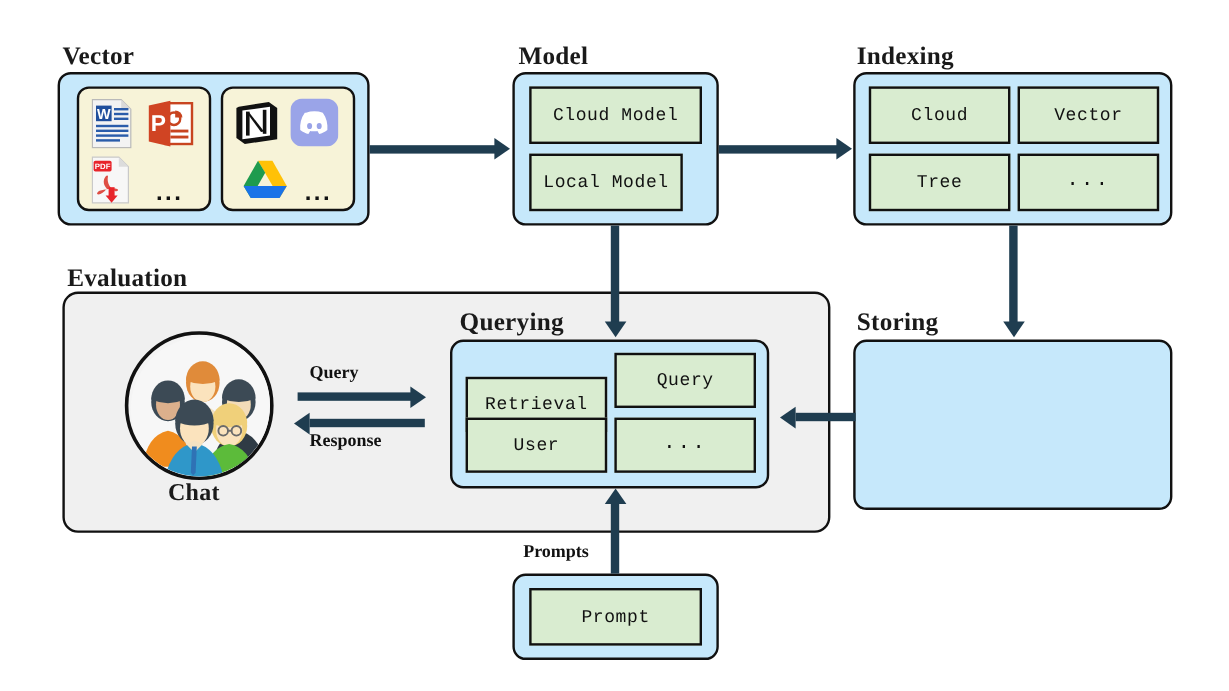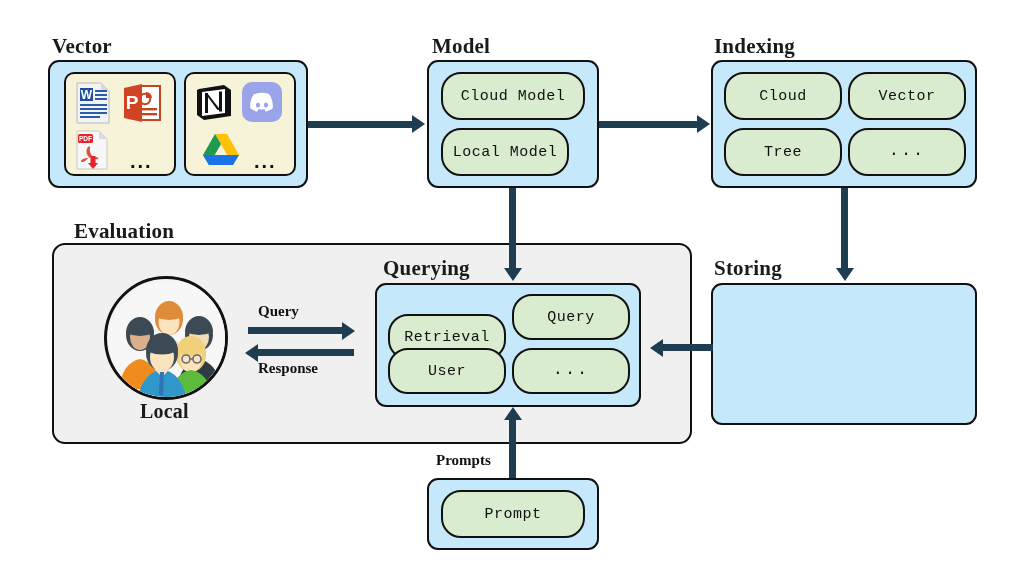--- a/index.html
+++ b/index.html
@@ -48,21 +48,21 @@
     background:#f0f0f0;
     border:2.5px solid #111;
     border-radius:13px;
     box-sizing:border-box;
     z-index:2;
   }
   .greenchip{
     position:absolute;
     background:#d9ecd0;
     border:2px solid #111;
-    border-radius:20px;
+    border-radius:0;
     box-sizing:border-box;
     display:flex;align-items:center;justify-content:center;
     font-family:"Liberation Mono", monospace;
     font-size:15px;
     color:#111;
     letter-spacing:.5px;
     z-index:4;
   }
   .greenchip.dots{font-size:17px;letter-spacing:2px;padding-bottom:4px;}
   .creamcard{
@@ -217,21 +217,21 @@
   <div class="greenchip" style="left:441px;top:72px;width:144px;height:48px;">Cloud Model</div>
   <div class="greenchip" style="left:441px;top:128px;width:128px;height:48px;">Local Model</div>
 
   <div class="sect-label" style="left:714px;top:34px;">Indexing</div>
   <div class="bluebox" style="left:711px;top:60px;width:266px;height:128px;"></div>
   <div class="greenchip" style="left:724px;top:72px;width:118px;height:48px;">Cloud</div>
   <div class="greenchip" style="left:848px;top:72px;width:118px;height:48px;">Vector</div>
   <div class="greenchip" style="left:724px;top:128px;width:118px;height:48px;">Tree</div>
   <div class="greenchip dots" style="left:848px;top:128px;width:118px;height:48px;">...</div>
 
-  <div class="sect-label" style="left:56px;top:219px;margin-left:18px;">Evaluation</div>
+  <div class="sect-label" style="left:56px;top:219px;">Evaluation</div>
   <div class="graybox" style="left:52px;top:243px;width:640px;height:201px;"></div>
 
   <div class="avatar" style="left:104px;top:276px;width:124px;height:124px;">
     <svg viewBox="0 0 124 124" width="124" height="124">
       <circle cx="62" cy="62" r="60" fill="#f7f7f7"></circle>
 
       <g>
         <ellipse cx="33" cy="56" rx="14" ry="16" fill="#3c4a55"></ellipse>
         <ellipse cx="33" cy="58" rx="10" ry="13" fill="#dcb08c"></ellipse>
         <path d="M19 54 a14 16 0 0 1 28 0 q-14 6 -28 0z" fill="#3c4a55"></path>
@@ -267,21 +267,21 @@
       <g>
         <ellipse cx="55" cy="74" rx="16" ry="18" fill="#3c4a55"></ellipse>
         <ellipse cx="55" cy="78" rx="12" ry="15" fill="#fbe3bd"></ellipse>
         <path d="M39 72 a16 18 0 0 1 32 0 q-16 7 -32 0z" fill="#3c4a55"></path>
         <path d="M30 122 q5 -28 25 -32 q20 4 25 32z" fill="#2f97c9"></path>
         <path d="M48 91 l7 -3 l7 3 l-7 7z" fill="#f3e2c2"></path>
         <path d="M53 93 h4 l-1 22 l-2 2 l-2 -2z" fill="#2f72b5"></path>
       </g>
     </svg>
   </div>
-  <div class="sect-label" style="left:140px;top:400px;font-size:20px;">Local</div>
+  <div class="sect-label" style="left:140px;top:400px;font-size:20px;">Chat</div>
 
   <div class="edge-label" style="left:258px;top:303px;">Query</div>
   <div class="arrow">
     <div class="arr-line" style="left:248px;top:327px;width:96px;height:7px;"></div>
     <div class="arr-head head-right" style="left:342px;top:321.5px;"></div>
   </div>
 
   <div class="arrow">
     <div class="arr-line" style="left:258px;top:349px;width:96px;height:7px;"></div>
     <div class="arr-head head-left" style="left:245px;top:343.5px;"></div>

